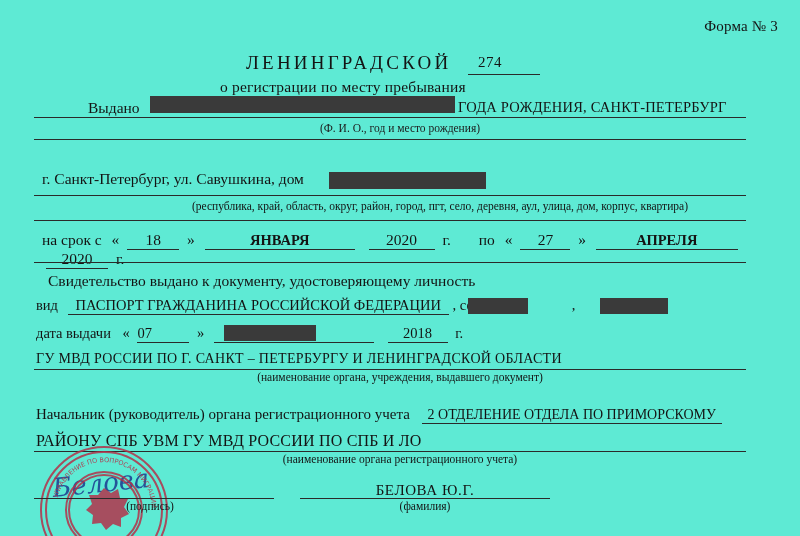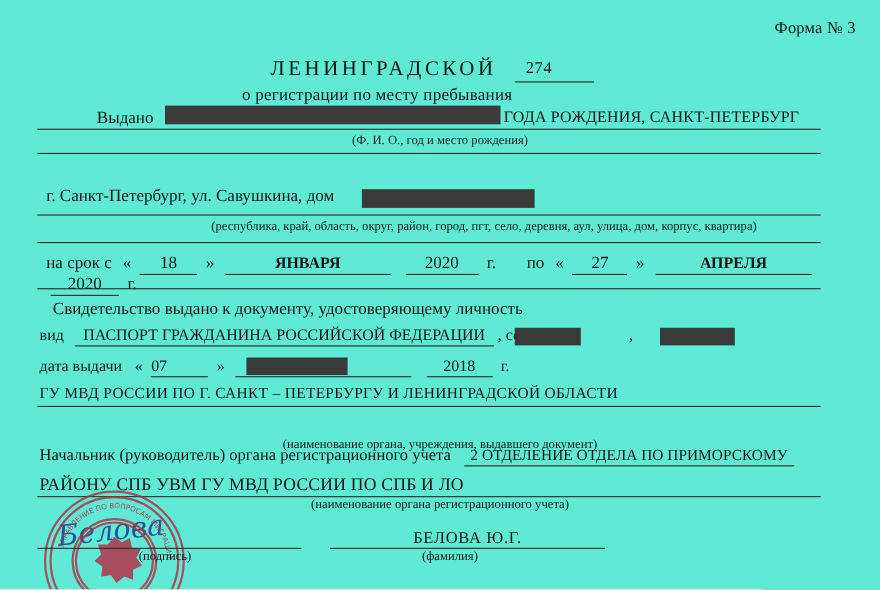--- a/index.html
+++ b/index.html
@@ -125,21 +125,20 @@
   .doc-line3 { top: 325px; left: 36px; font-size: 14.5px; }
   .redact-month { top: 325px; left: 224px; width: 92px; height: 16px; }
   .doc-line4 { top: 351px; left: 36px; font-size: 14px; letter-spacing: 0.3px; }
   .r6 { top: 369px; left: 34px; width: 712px; }
   .hint3 {
     top: 371px;
     left: 0;
     width: 800px;
     text-align: center;
     font-size: 11.5px;
-    margin-top: 27px;
   }
 
   .chief-line { top: 406px; left: 36px; font-size: 15px; }
   .chief-line2 { top: 432px; left: 36px; font-size: 16px; letter-spacing: 0.2px; }
   .r7 { top: 451px; left: 34px; width: 712px; }
   .hint4 {
     top: 453px;
     left: 0;
     width: 800px;
     text-align: center;
@@ -150,21 +149,21 @@
   .sig-rule-right { top: 498px; left: 300px; width: 250px; }
   .hint5 {
     top: 500px;
     left: 70px;
     width: 160px;
     text-align: center;
     font-size: 11.5px;
   }
   .hint6 {
     top: 500px;
-    left: 284px;
+    left: 300px;
     width: 250px;
     text-align: center;
     font-size: 11.5px;
   }
   .surname {
     top: 482px;
     left: 300px;
     width: 250px;
     text-align: center;
     font-size: 15px;

